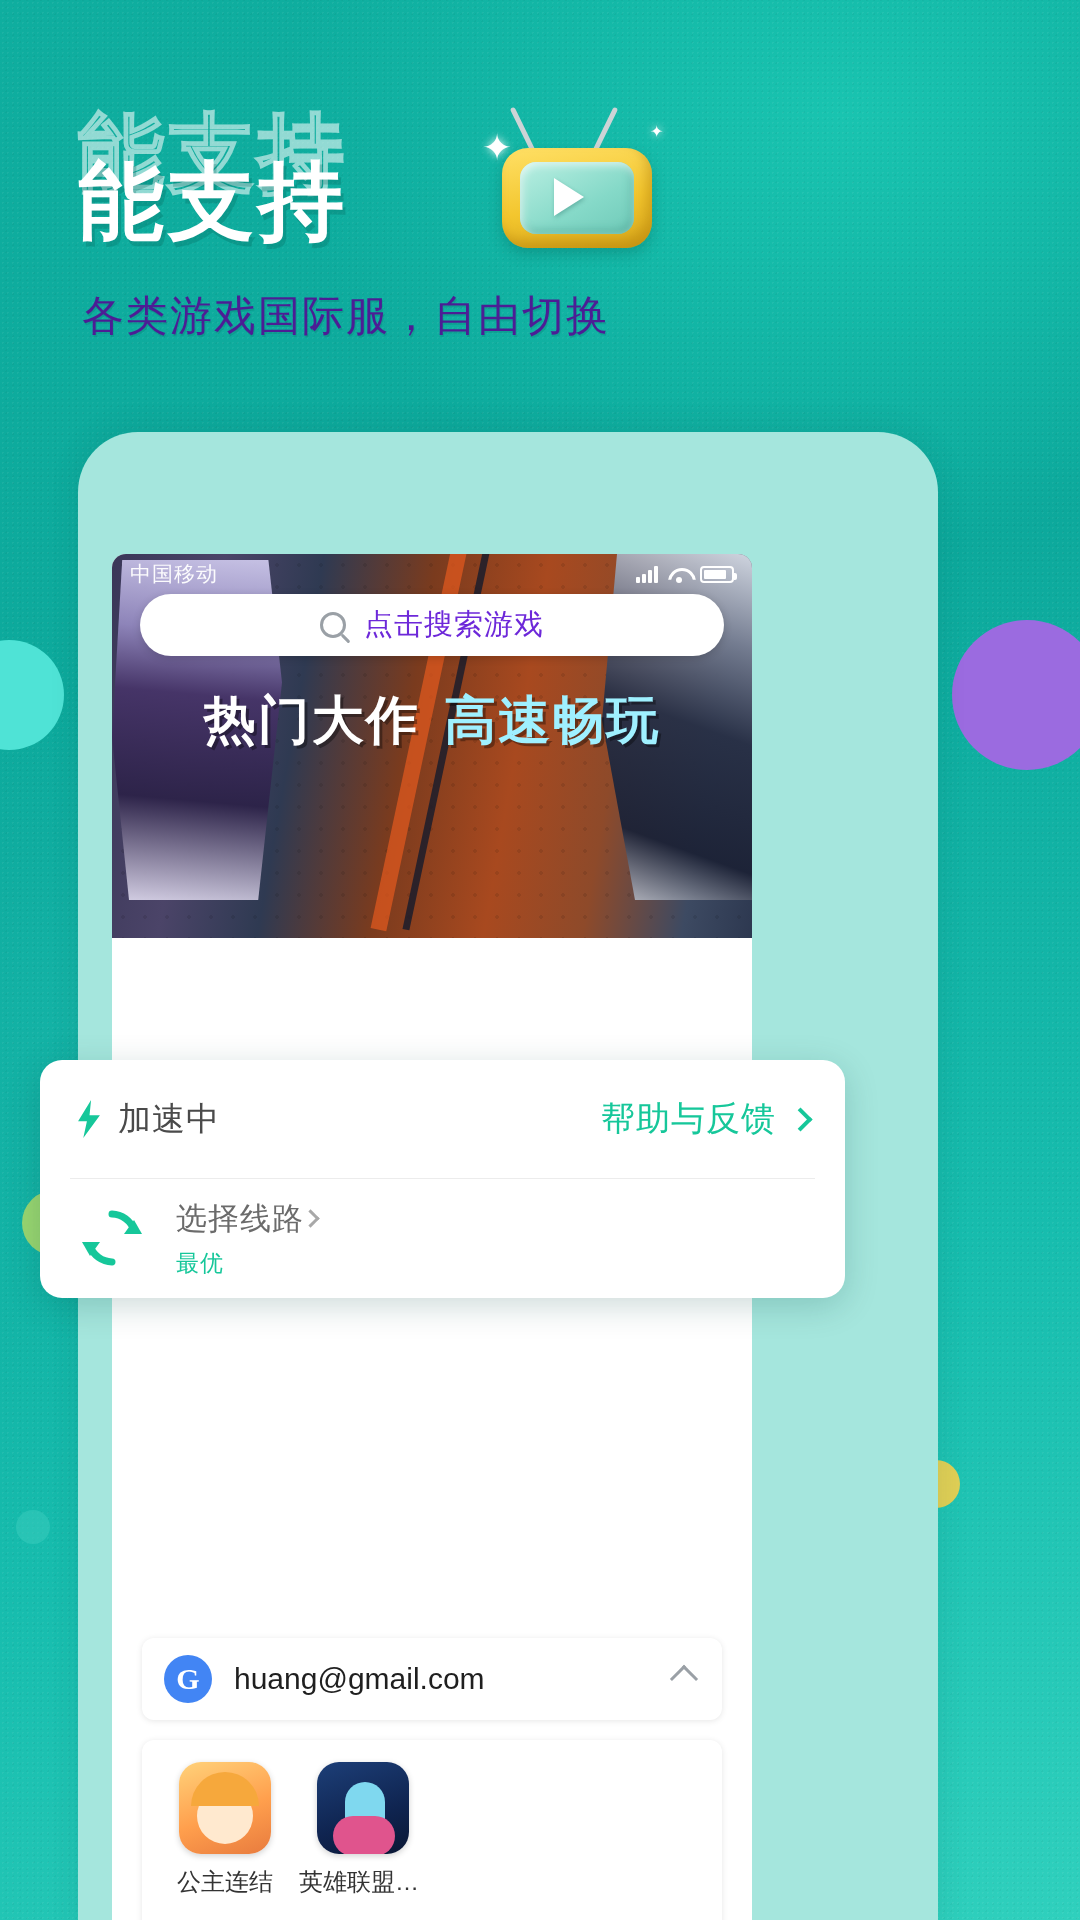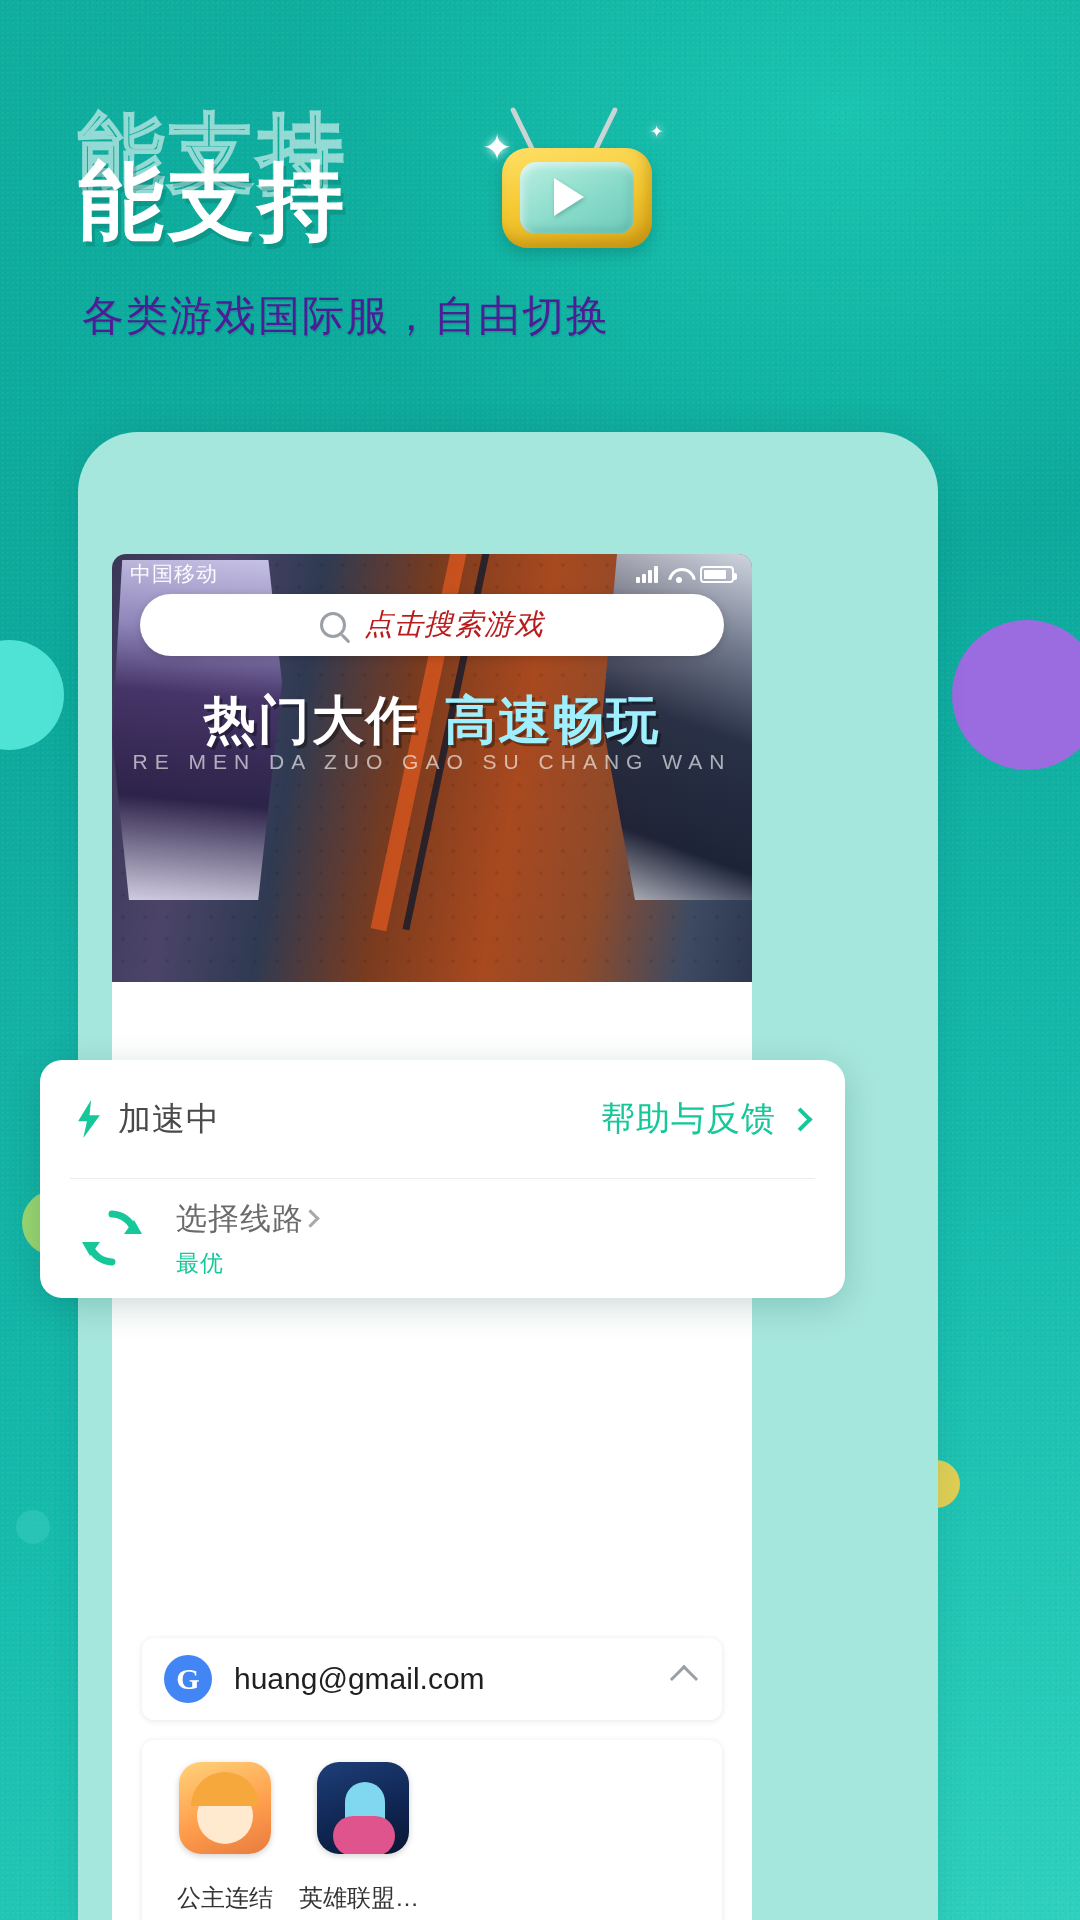--- a/index.html
+++ b/index.html
@@ -94,21 +94,21 @@
     box-shadow: 0 -4px 30px rgba(0,60,55,.10);
     overflow:hidden;
   }
   #phone-screen {
     position:absolute; left:34px; top:122px; width:640px; height:1380px;
     background:#ffffff; border-radius:14px 14px 0 0; overflow:hidden;
   }
 
   
   #hero {
-    position:relative; width:100%; height:428px;
+    position:relative; width:100%; height:384px;
     background:
       linear-gradient(100deg, #3a3758 0%, #4b4468 16%, #2f3a52 30%, #7a3b1e 46%, #a8491f 62%, #8e4a2a 76%, #3d4a62 90%, #2d3850 100%);
     overflow:hidden;
   }
   .hero-tex {
     position:absolute; inset:0;
     background-image: radial-gradient(rgba(0,0,0,.16) 2px, transparent 2px);
     background-size: 22px 22px; opacity:.55;
   }
   .hero-char-l {
@@ -132,21 +132,21 @@
   
   #search-bar {
     position:absolute; left:28px; top:40px; width:584px; height:62px;
     background:#ffffff; border-radius:31px;
     display:flex; align-items:center; justify-content:center; gap:18px;
     box-shadow:0 2px 8px rgba(0,0,0,.16);
     z-index:4;
   }
   #search-bar .mag { width:26px; height:26px; border:3px solid #9aa0a6; border-radius:50%; position:relative;}
   #search-bar .mag::after{content:"";position:absolute;right:-8px;bottom:-5px;width:11px;height:3px;background:#9aa0a6;transform:rotate(45deg);border-radius:2px;}
-  #search-placeholder { font-size:29px; color:#b91c1c; letter-spacing:1px;font-style:italic;}
+  #search-placeholder { font-size:29px; color:#6d28d9; letter-spacing:1px;}
 
   
   #status-bar {
     position:absolute; left:0; top:0; width:100%; height:40px;
     display:flex; align-items:center; justify-content:space-between;
     padding:0 18px; z-index:5;
   }
   #carrier { font-size:21px; color:#ffffff; opacity:.95; letter-spacing:1px;}
   .status-right { display:flex; align-items:center; gap:10px;}
   .sig { display:flex; align-items:flex-end; gap:2px; height:18px;}
@@ -211,21 +211,21 @@
     box-shadow:0 1px 6px rgba(0,0,0,.10);
   }
   #game-grid { display:grid; grid-template-columns:repeat(4,1fr); row-gap:26px;}
   .game-cell { display:flex; flex-direction:column; align-items:center;}
   .game-icon {
     width:92px;height:92px;border-radius:22px;
     box-shadow:0 2px 6px rgba(0,0,0,.18);
     position:relative; overflow:hidden;
   }
   .game-label {
-    margin-top:28px;font-size:24px;color:#333;
+    margin-top:12px;font-size:24px;color:#333;
     max-width:128px;white-space:nowrap;overflow:hidden;text-overflow:ellipsis;text-align:center;
   }
   
   .ic-princess{background:linear-gradient(160deg,#ffd27a,#ff9f4d 55%,#e87b3e);}
   .ic-princess::before{content:"";position:absolute;left:18px;top:26px;width:56px;height:56px;border-radius:50%;background:#ffe9cf;}
   .ic-princess::after{content:"";position:absolute;left:12px;top:10px;width:68px;height:34px;border-radius:34px 34px 0 0;background:#f6a83c;}
   .ic-lol{background:linear-gradient(160deg,#1d3f78,#0f2450 60%,#0a1734);}
   .ic-lol::before{content:"";position:absolute;left:28px;top:20px;width:40px;height:52px;border-radius:20px 20px 14px 14px;background:#7fd8ef;}
   .ic-lol::after{content:"";position:absolute;left:16px;top:54px;width:62px;height:40px;border-radius:20px;background:#e0548d;}
   .ic-dbd{background:linear-gradient(160deg,#3a3a3a,#111 60%,#000);}
@@ -323,21 +323,20 @@
 
       <div id="search-bar">
         <span class="mag"></span>
         <span id="search-placeholder">点击搜索游戏</span>
       </div>
 
       <div id="banner-title">
         <span class="b1">热门大作</span>
         <span class="b2">高速畅玩</span>
       </div>
-      <div id="banner-pinyin">RE MEN DA ZUO GAO SU CHANG WAN</div>
     </div>
 
     <div id="account-row">
       <span id="google-badge">G</span>
       <span id="account-email">huang@gmail.com</span>
       <span id="account-chevron"></span>
     </div>
 
     <div id="game-grid-card">
       <div id="game-grid">

